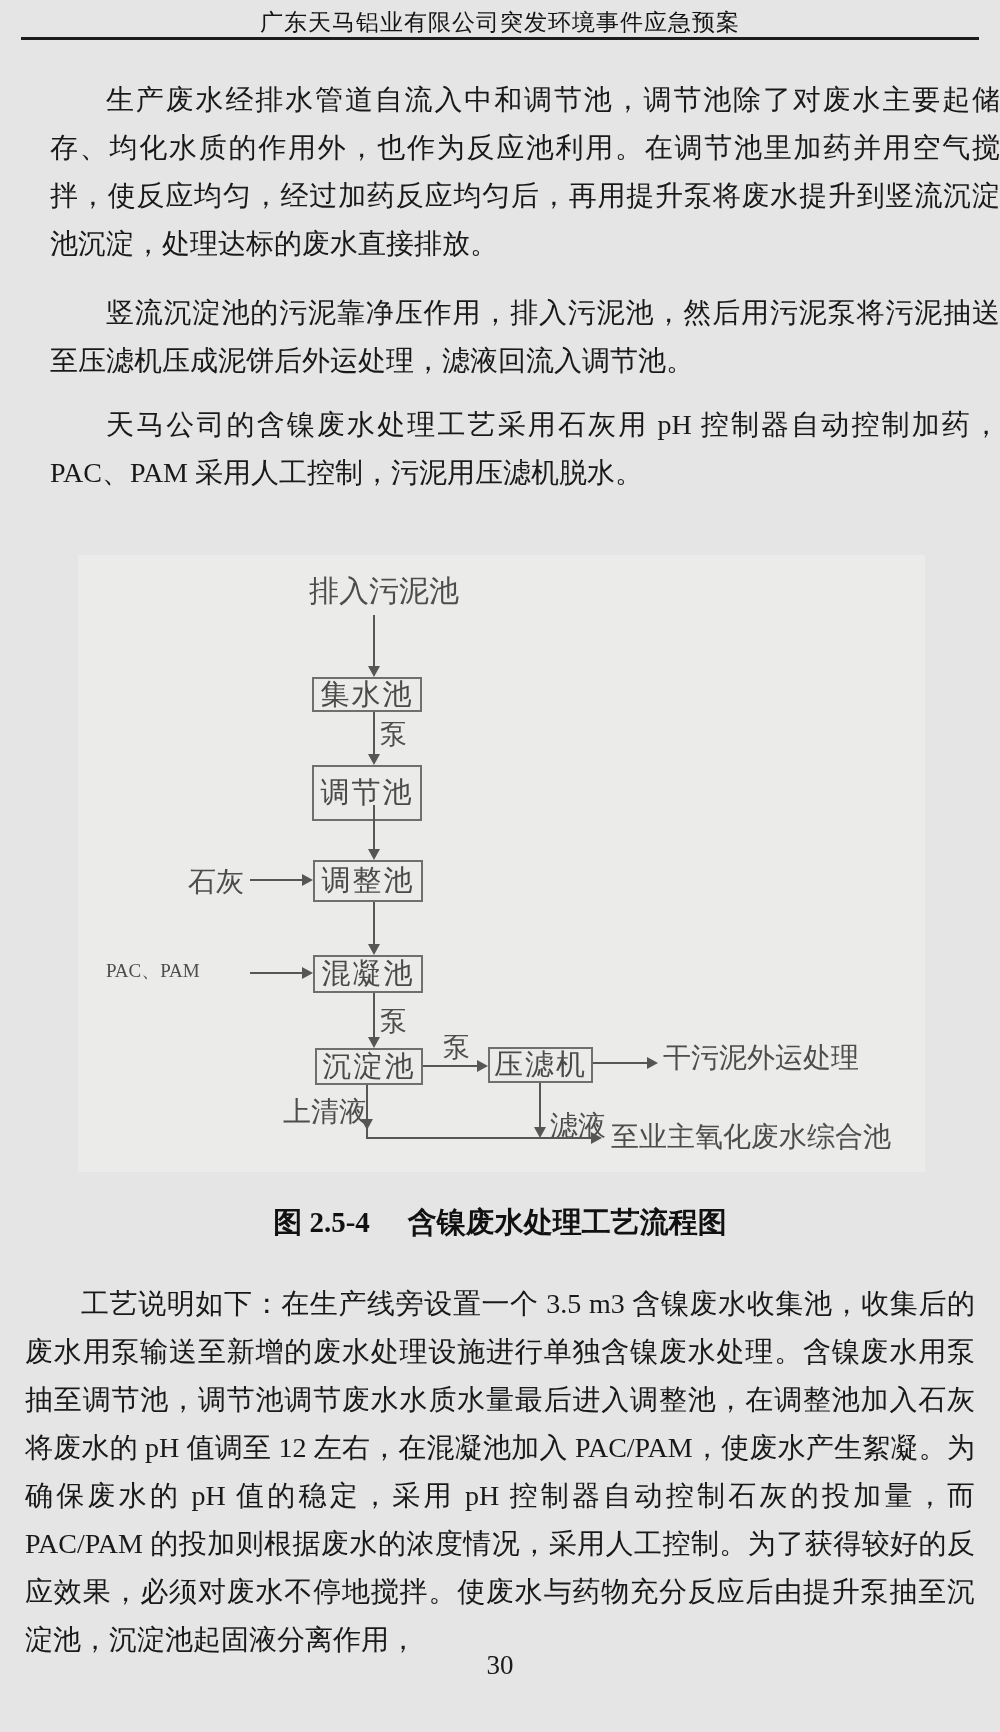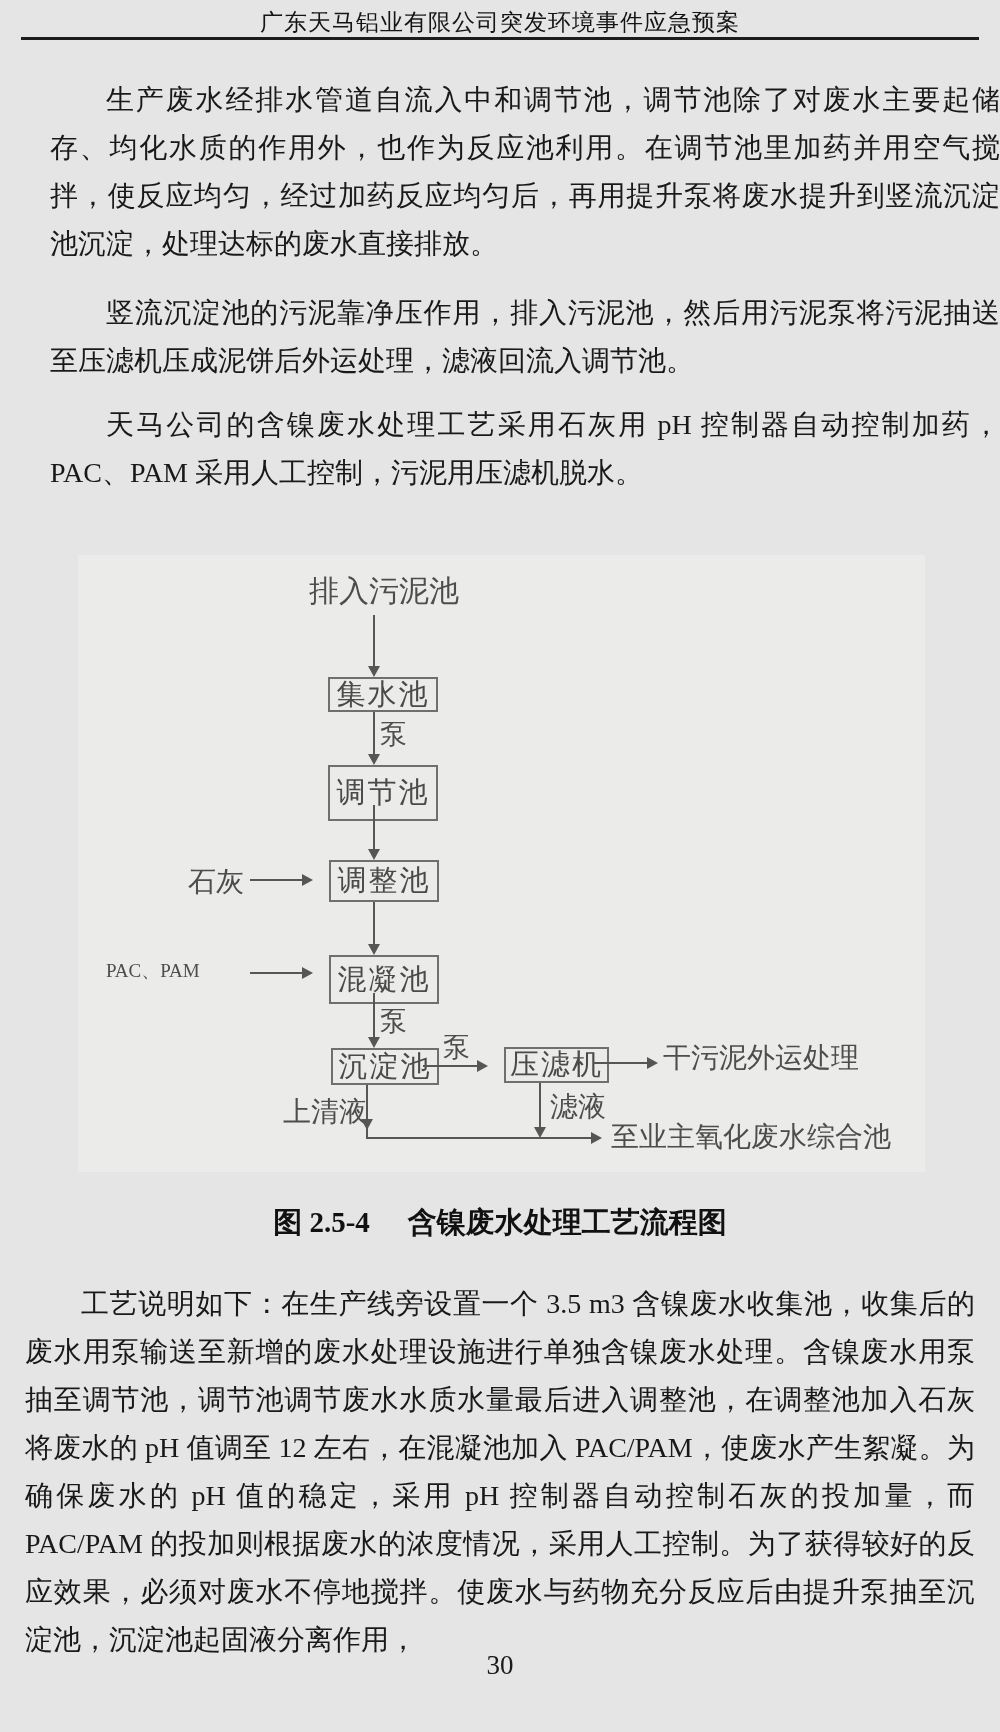--- a/index.html
+++ b/index.html
@@ -34,21 +34,20 @@
   }
   .flow-label {
     position:absolute; color:#4d4d4d; font-size:28px; line-height:1.2;
     white-space:nowrap;
   }
   .fbox {
     position:absolute; border:2px solid #6f6f6f; color:#4a4a4a;
     font-size:29px; letter-spacing:2px; display:flex; align-items:center;
     justify-content:center; box-sizing:border-box; background:transparent;
     white-space:nowrap;
-    margin-left:16px;
   }
   .vline { position:absolute; width:2px; background:#565656; }
   .hline { position:absolute; height:2px; background:#565656; }
   .ah-d {
     position:absolute; width:0; height:0;
     border-left:6px solid transparent; border-right:6px solid transparent;
     border-top:11px solid #565656;
   }
   .ah-r {
     position:absolute; width:0; height:0;
@@ -105,21 +104,21 @@
 
     <div class="fbox" style="left:235px; top:305px; width:110px; height:42px;">调整池</div>
 
     <div class="vline" style="left:295px; top:347px; height:44px;"></div>
     <div class="ah-d" style="left:290px; top:389px;"></div>
 
     <div class="flow-label" style="left:28px; top:405px; width:125px; font-size:19px;">PAC、PAM</div>
     <div class="hline" style="left:172px; top:417px; width:53px;"></div>
     <div class="ah-r" style="left:224px; top:412px;"></div>
 
-    <div class="fbox" style="left:235px; top:400px; width:110px; height:49px;">混凝池</div>
+    <div class="fbox" style="left:235px; top:400px; width:110px; height:38px;">混凝池</div>
 
     <div class="vline" style="left:295px; top:438px; height:46px;"></div>
     <div class="ah-d" style="left:290px; top:482px;"></div>
     <div class="flow-label" style="left:302px; top:450px; font-size:27px;">泵</div>
 
     <div class="fbox" style="left:237px; top:493px; width:108px; height:37px;">沉淀池</div>
 
     <div class="flow-label" style="left:365px; top:476px; font-size:27px;">泵</div>
     <div class="hline" style="left:345px; top:510px; width:55px;"></div>
     <div class="ah-r" style="left:399px; top:505px;"></div>
@@ -127,21 +126,21 @@
     <div class="fbox" style="left:410px; top:492px; width:105px; height:36px;">压滤机</div>
 
     <div class="hline" style="left:515px; top:507px; width:55px;"></div>
     <div class="ah-r" style="left:569px; top:502px;"></div>
     <div class="flow-label" style="left:585px; top:486px;">干污泥外运处理</div>
 
     <div class="flow-label" style="left:205px; top:540px;">上清液</div>
     <div class="vline" style="left:288px; top:530px; height:54px;"></div>
     <div class="ah-d" style="left:283px; top:564px;"></div>
 
-    <div class="flow-label" style="left:472px; top:535px;">滤液</div>
+    <div class="flow-label" style="left:472px; top:554px;">滤液</div>
     <div class="vline" style="left:461px; top:528px; height:46px;"></div>
     <div class="ah-d" style="left:456px; top:572px;"></div>
 
     <div class="hline" style="left:288px; top:582px; width:227px;"></div>
     <div class="ah-r" style="left:513px; top:577px;"></div>
     <div class="flow-label" style="left:533px; top:565px;">至业主氧化废水综合池</div>
   </div>
 
   <div class="caption">
     <span>图 2.5-4</span><span class="gap">含镍废水处理工艺流程图</span>

